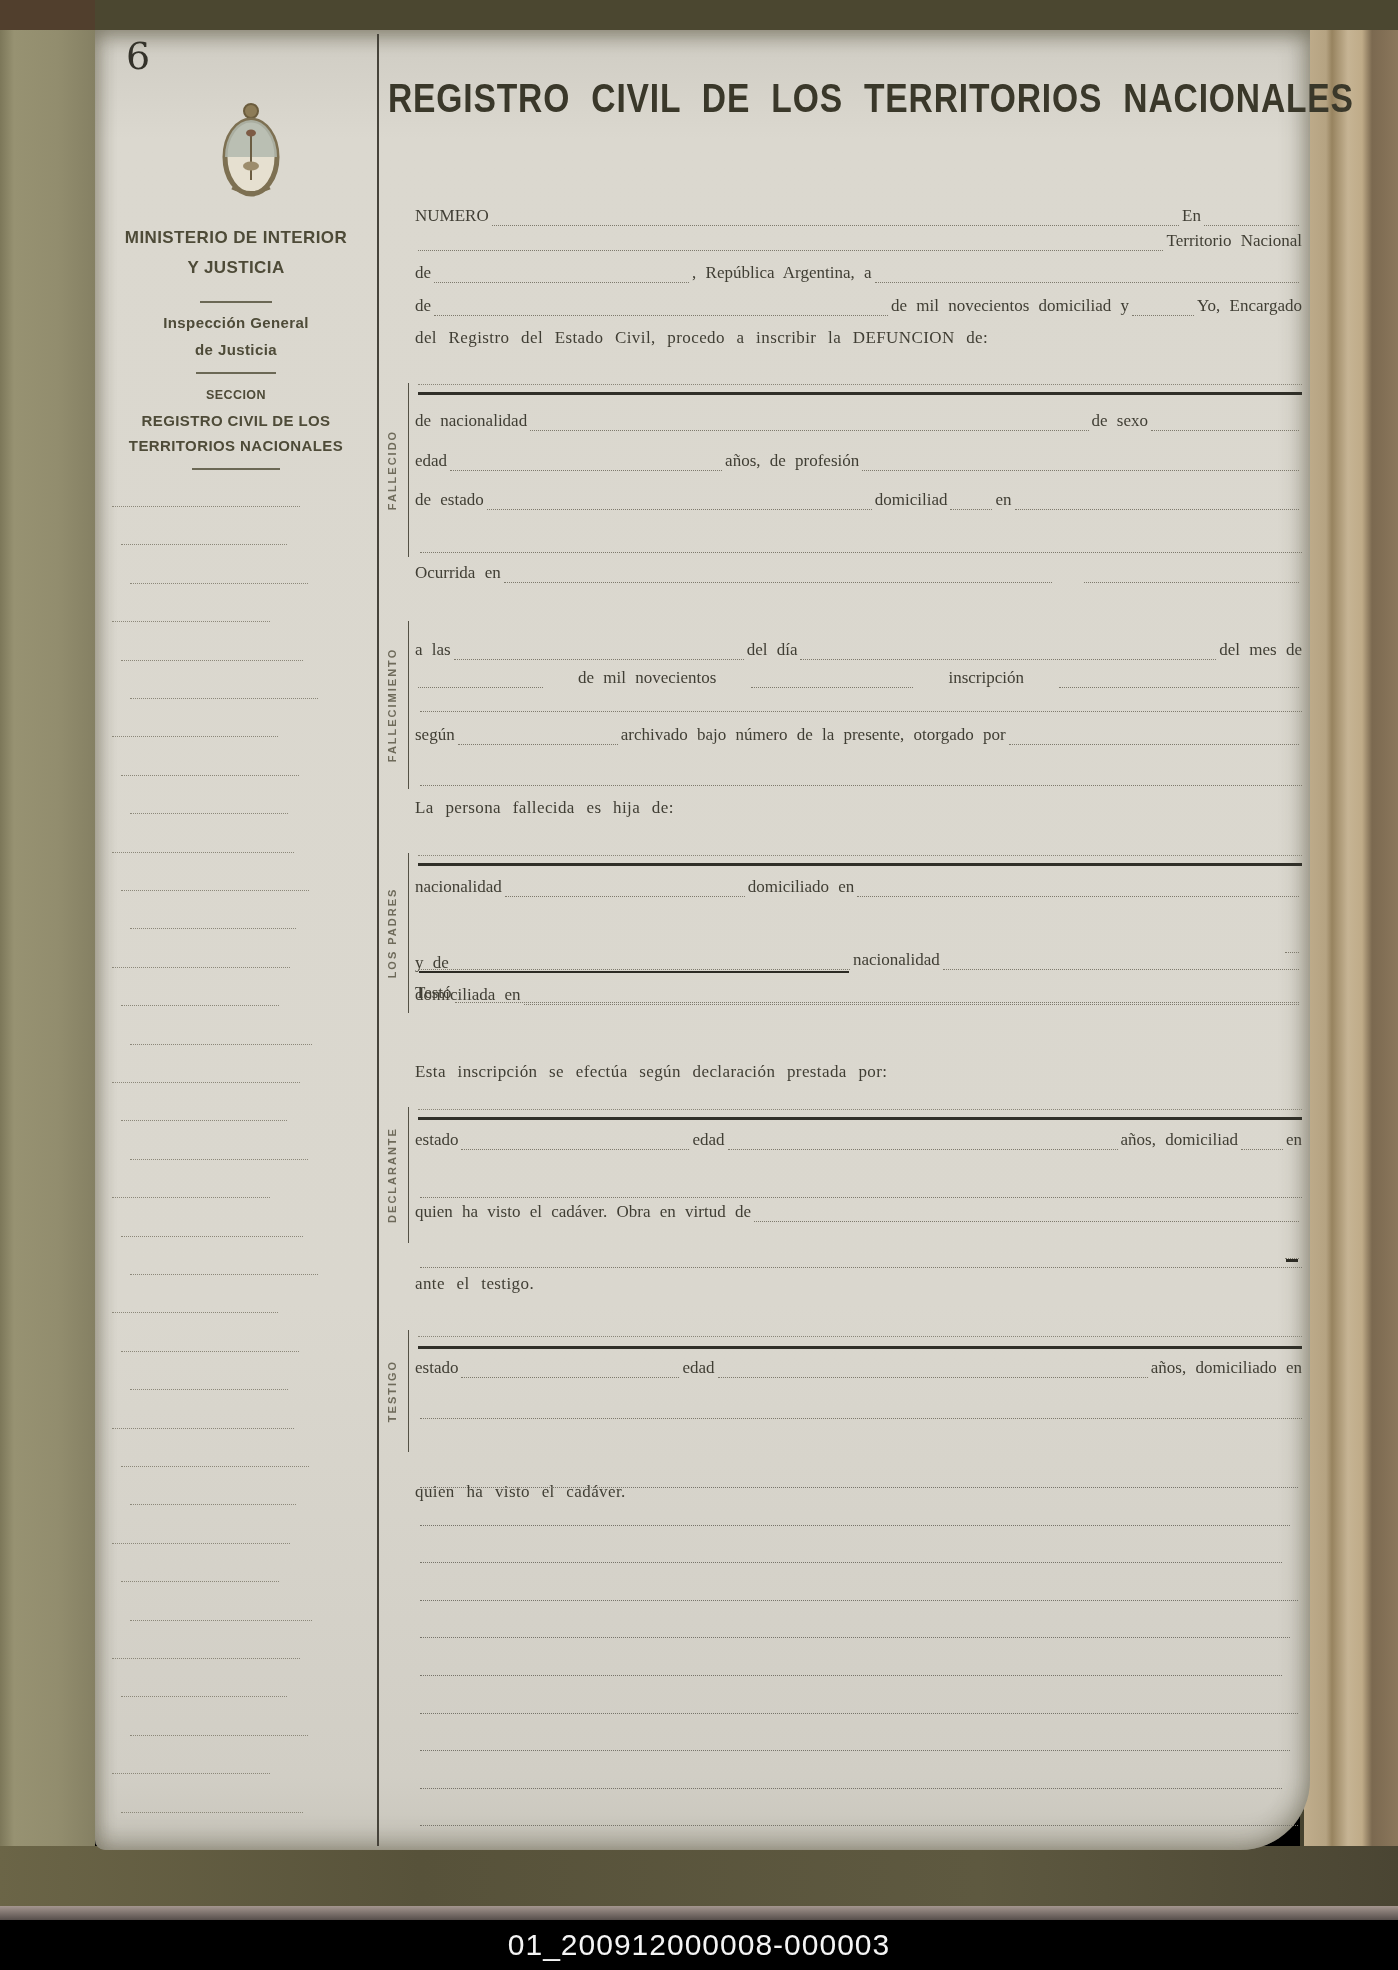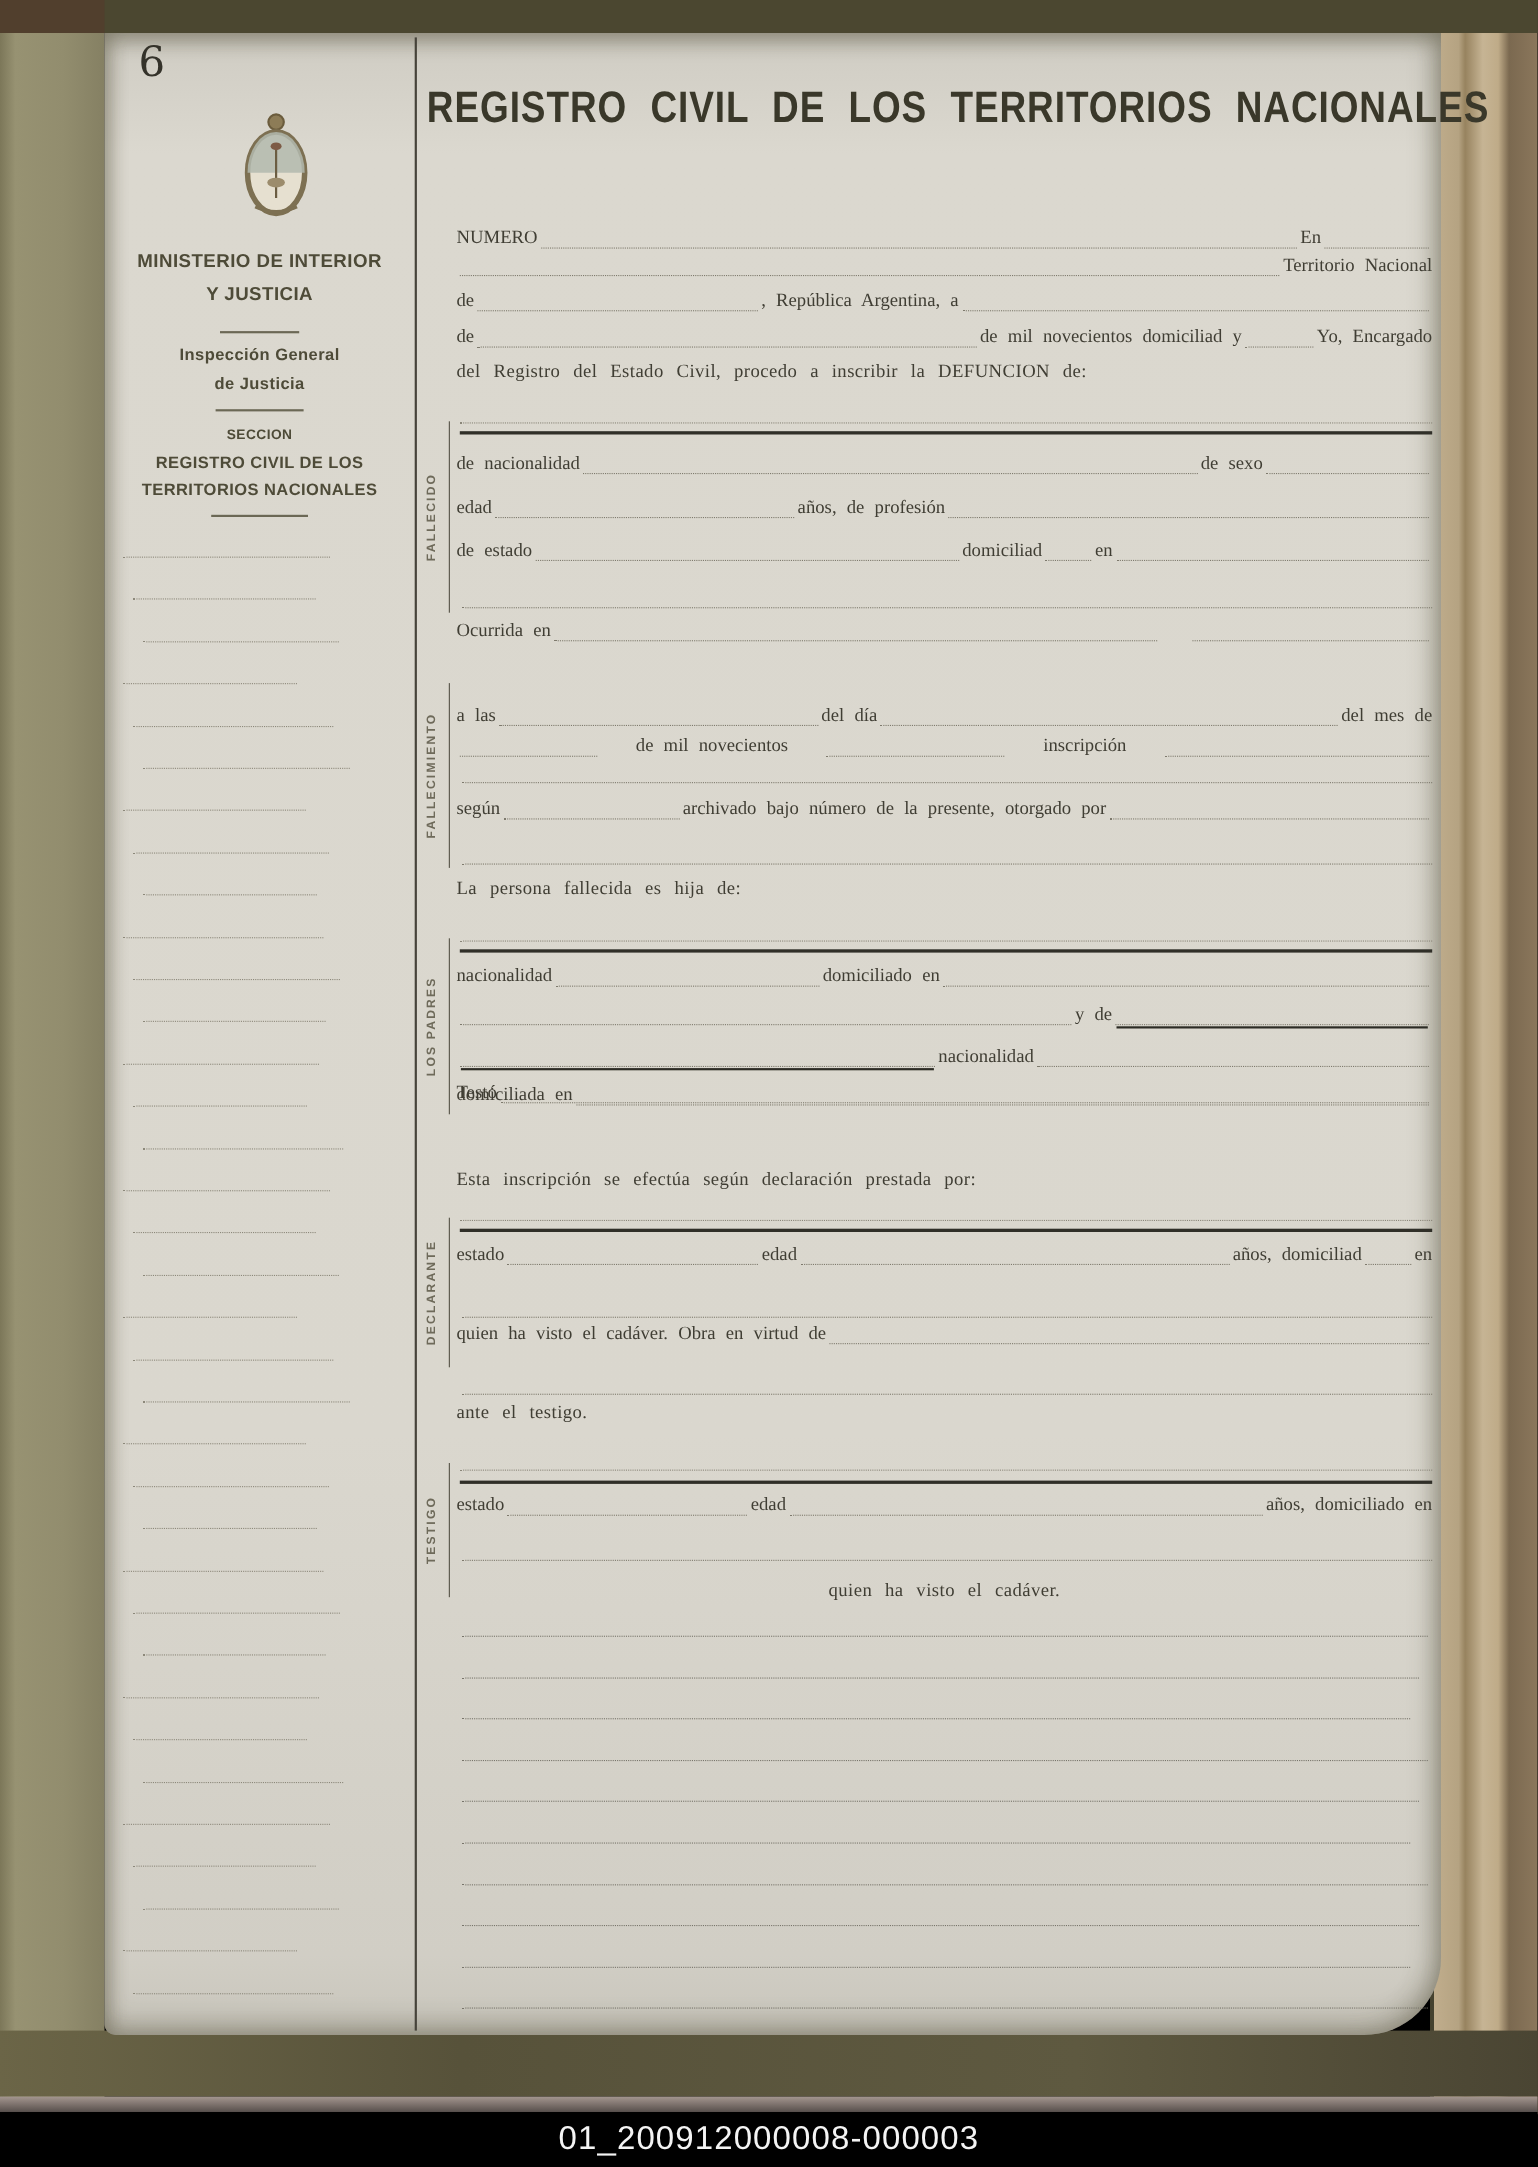--- a/index.html
+++ b/index.html
@@ -231,21 +231,21 @@
 
   <div class="ruledbl" style="top:855px;"></div>
   <div class="bracket" style="top:853px;height:160px;"></div>
   <div class="vlab" style="left:392px;top:933px;">LOS PADRES</div>
   <div class="frow" style="top:877px;">
     <span class="lbl">nacionalidad</span>
     <span class="fill fw240a"></span>
     <span class="lbl">domiciliado en</span>
     <span class="fill"></span>
   </div>
-  <div class="frow" style="top:912px;">
+  <div class="frow" style="top:952px;flex-direction:column;">
     <span class="fill"></span>
     <span class="lbl">y de</span>
     <span class="fill emph fw285"></span>
   </div>
   <div class="frow" style="top:950px;">
     <span class="fill emph fw432"></span>
     <span class="lbl">nacionalidad</span>
     <span class="fill"></span>
   </div>
   <div class="frow" style="top:985px;">
@@ -287,21 +287,21 @@
   <div class="bracket" style="top:1330px;height:122px;"></div>
   <div class="vlab" style="left:392px;top:1391px;">TESTIGO</div>
   <div class="frow" style="top:1358px;">
     <span class="lbl">estado</span>
     <span class="fill fw218"></span>
     <span class="lbl">edad</span>
     <span class="fill"></span>
     <span class="lbl">años, domiciliado en</span>
   </div>
   <div class="dotline" style="left:420px;top:1418px;width:882px;"></div>
-  <div class="frow wide" style="top:1436px;justify-content:center;">
+  <div class="frow wide" style="top:1482px;">
     <span class="lbl">quien ha visto el cadáver.</span>
   </div>
 
   <div>
       <div class="bline" style="top: 1487px; width: 878px;"></div>
       <div class="bline" style="top: 1524.6px; width: 870px;"></div>
       <div class="bline" style="top: 1562.2px; width: 862px;"></div>
       <div class="bline" style="top: 1599.8px; width: 878px;"></div>
       <div class="bline" style="top: 1637.4px; width: 870px;"></div>
       <div class="bline" style="top: 1675px; width: 862px;"></div>

